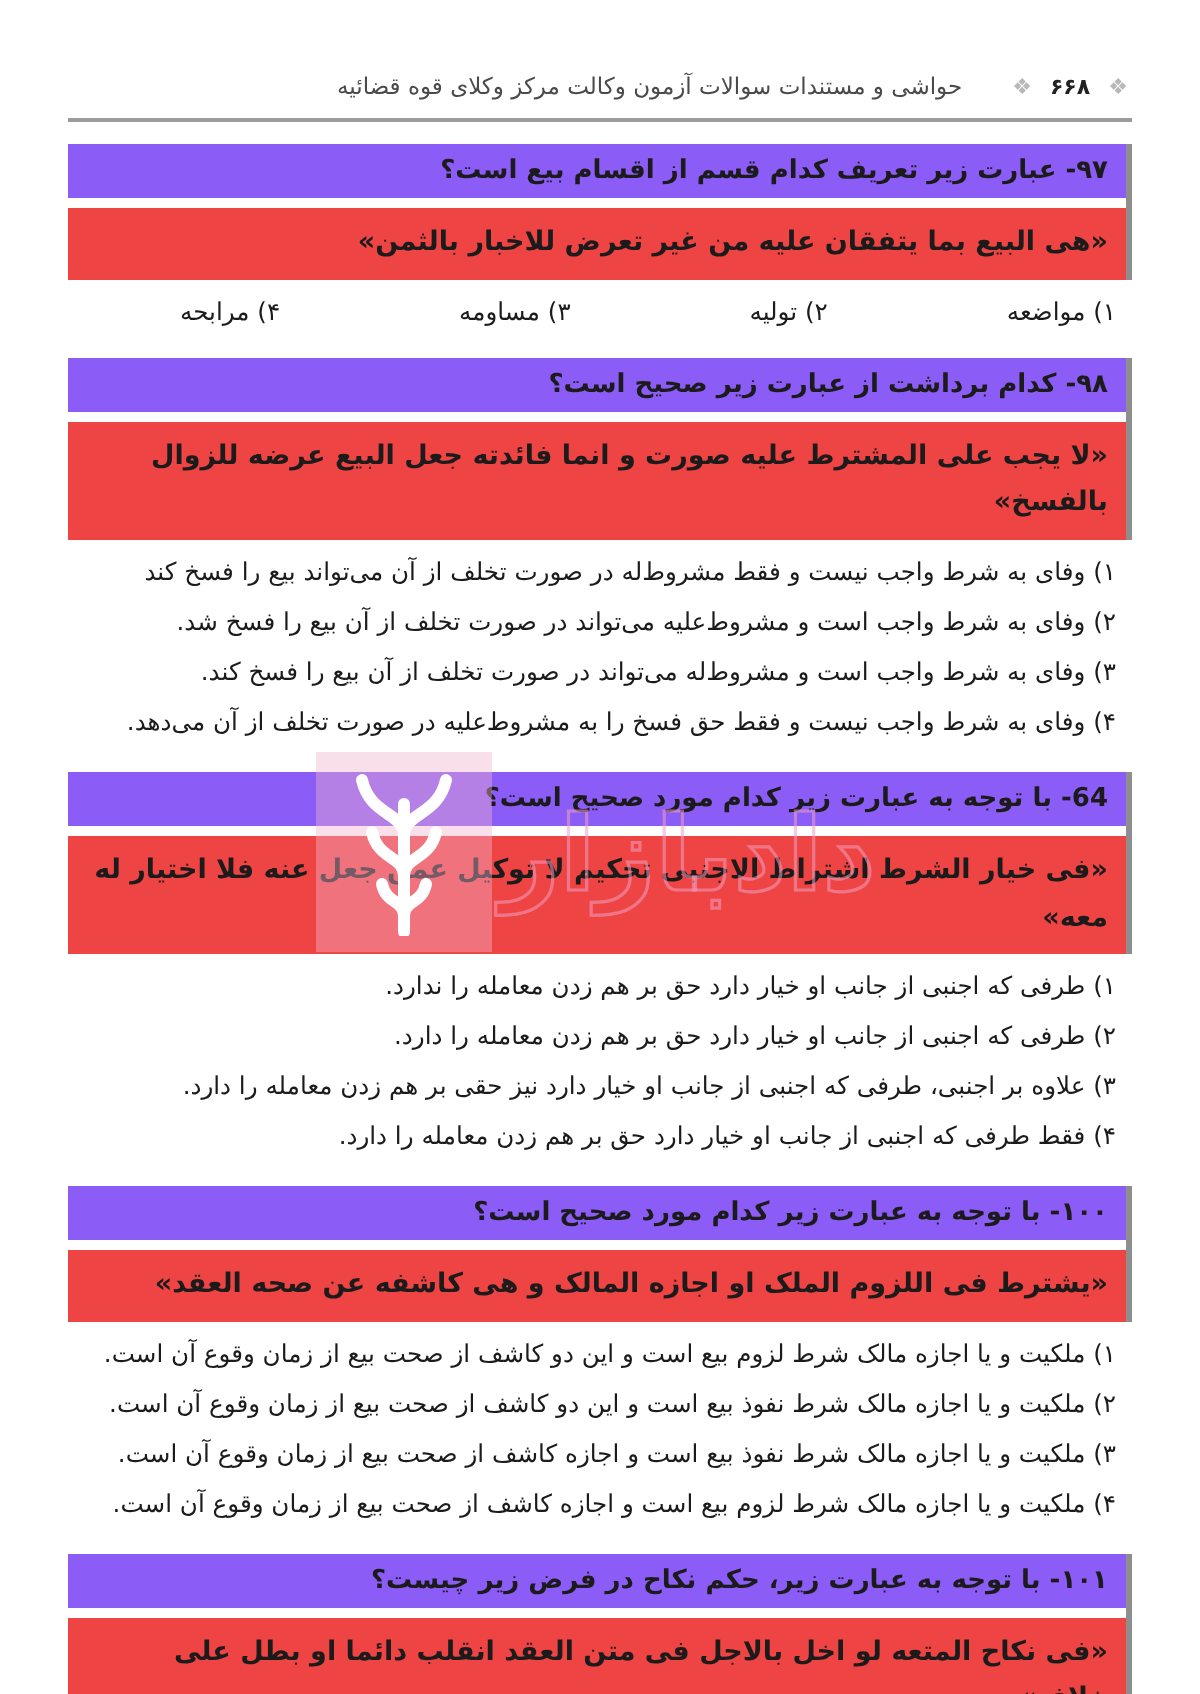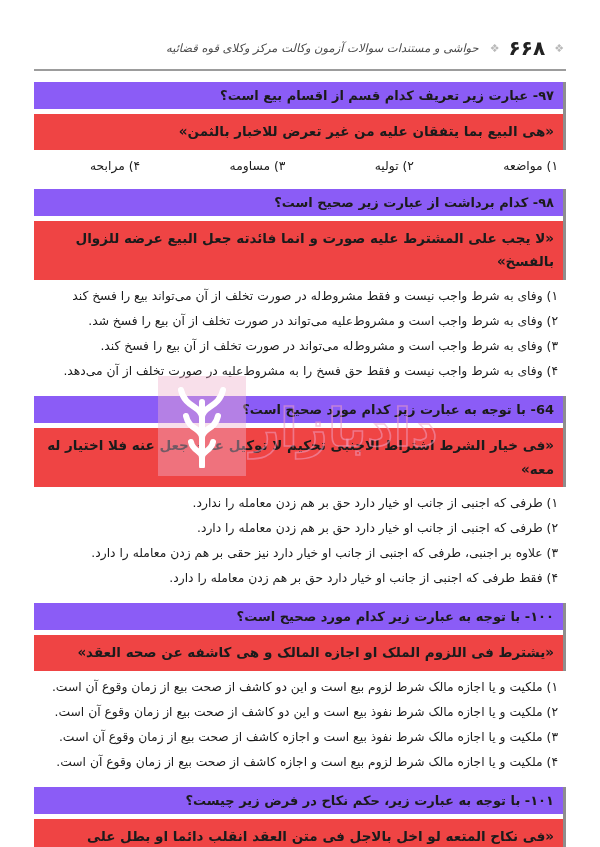--- a/index.html
+++ b/index.html
@@ -5,22 +5,22 @@
   * { margin:0; padding:0; box-sizing:border-box; }
   html,body { width:600px; height:847px; background:#ffffff; overflow:hidden; }
   body { font-family:"DejaVu Sans", sans-serif; color:#1b1b1b; direction:rtl; position:relative; }
 
   .page { position:relative; width:600px; height:847px; padding:36px 34px 0 34px; z-index:1; }
 
   
   .runhead { display:flex; align-items:center; gap:9px; padding:0 2px 9px 2px;
              border-bottom:2px solid #9c9c9c; margin-bottom:11px; }
   .ornament { color:#b9b9b9; font-size:11px; line-height:1; }
-  .pagenum { font-weight:bold; font-size:20px; color:#222; }
-  .booktitle { font-size:11.5px; color:#4a4a4a; margin-right:2px;font-style:italic; }
+  .pagenum { font-weight:bold; font-size:11px; color:#222; }
+  .booktitle { font-size:11.5px; color:#4a4a4a; margin-right:16px; }
 
   
   .qblock { border-left:none; border-right:3px solid #8e8e8e; margin-top:4px; }
   .qheader { background:#8b5cf6; font-weight:bold; font-size:13px; padding:6px 9px 6px 6px; }
   .qquote  { background:#ef4444; font-weight:bold; font-size:13.5px; padding:6px 9px 6px 6px;
              margin-top:5px; line-height:1.75; }
 
   .opts-stacked { padding:4px 8px 8px 0; }
   .opts-stacked .opt { font-size:12.3px; line-height:25px; }
 

